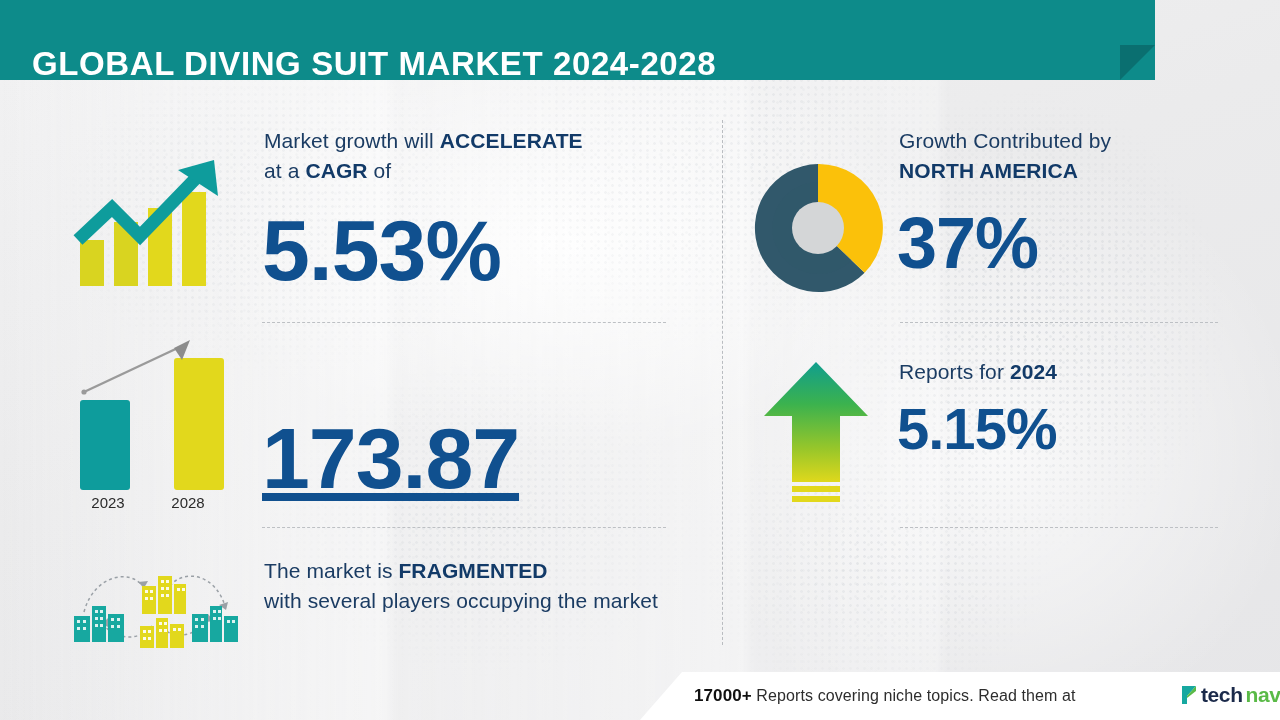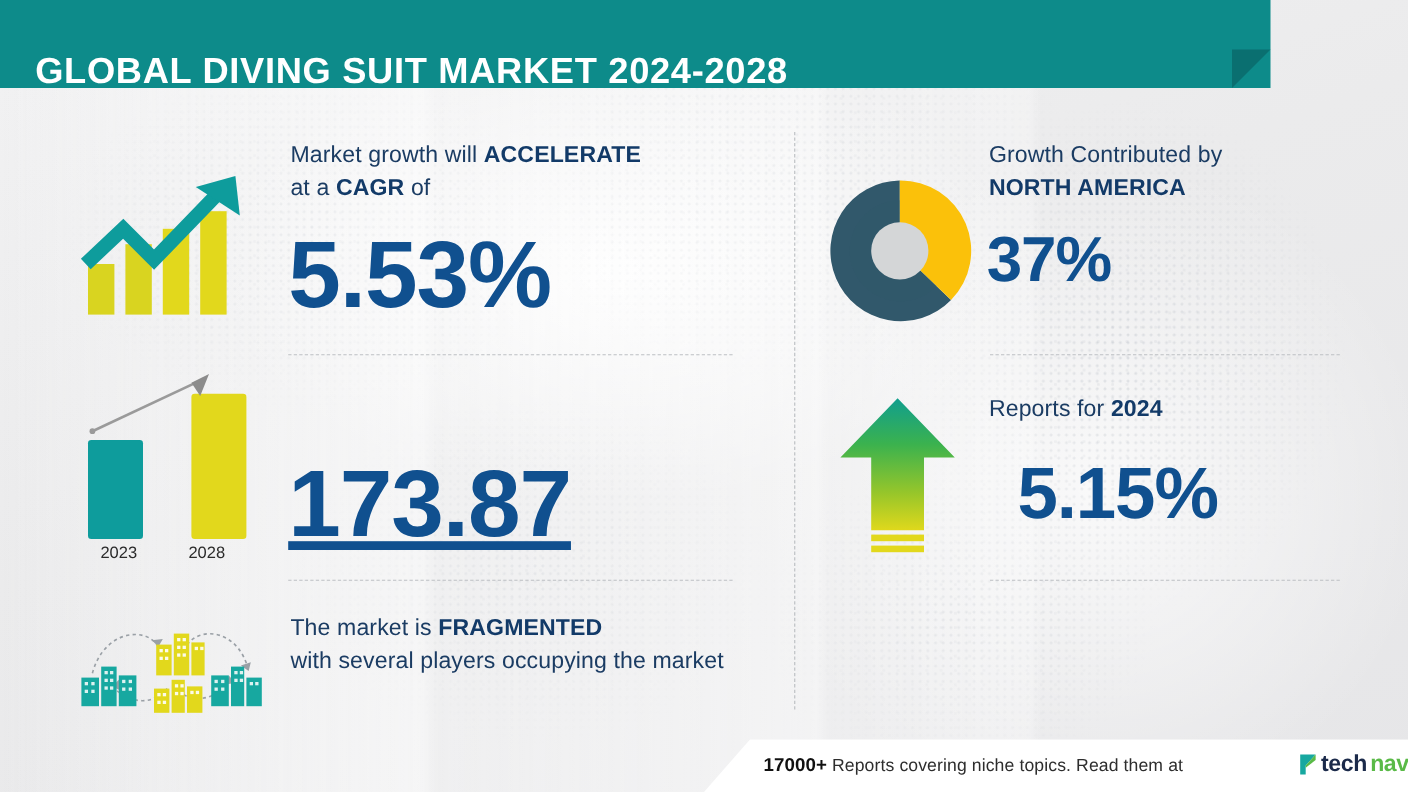--- a/index.html
+++ b/index.html
@@ -129,23 +129,23 @@
   }
 
   
   .lbl-cagr        { left: 264px; top: 126px; width: 400px; }
   .val-cagr        { left: 262px; top: 207px; font-size: 86px; }
   .lbl-incremental { left: 264px; top: 357px; width: 400px; }
   .val-incremental { left: 262px; top: 415px; font-size: 86px; text-decoration: underline; }
   .lbl-fragmented  { left: 264px; top: 556px; width: 420px; }
 
   .lbl-region      { left: 899px; top: 126px; width: 330px; }
-  .val-region      { left: 897px; top: 207px; font-size: 58px; }
+  .val-region      { left: 897px; top: 207px; font-size: 72px; }
   .lbl-year        { left: 899px; top: 357px; width: 330px; }
-  .val-year        { left: 897px; top: 415px; font-size: 66px; margin-left: 28px; }
+  .val-year        { left: 897px; top: 400px; font-size: 58px; }
 
   
   .icon { position: absolute; }
   .icon-growth-arrow { left: 72px; top: 152px; width: 160px; height: 140px; }
   .icon-bar-compare  { left: 62px; top: 330px; width: 180px; height: 190px; }
   .icon-fragmented   { left: 66px; top: 552px; width: 180px; height: 100px; }
   .icon-donut        { left: 752px; top: 162px; width: 132px; height: 132px; }
   .icon-up-arrow     { left: 760px; top: 358px; width: 112px; height: 152px; }
 
   .bar-caption {

